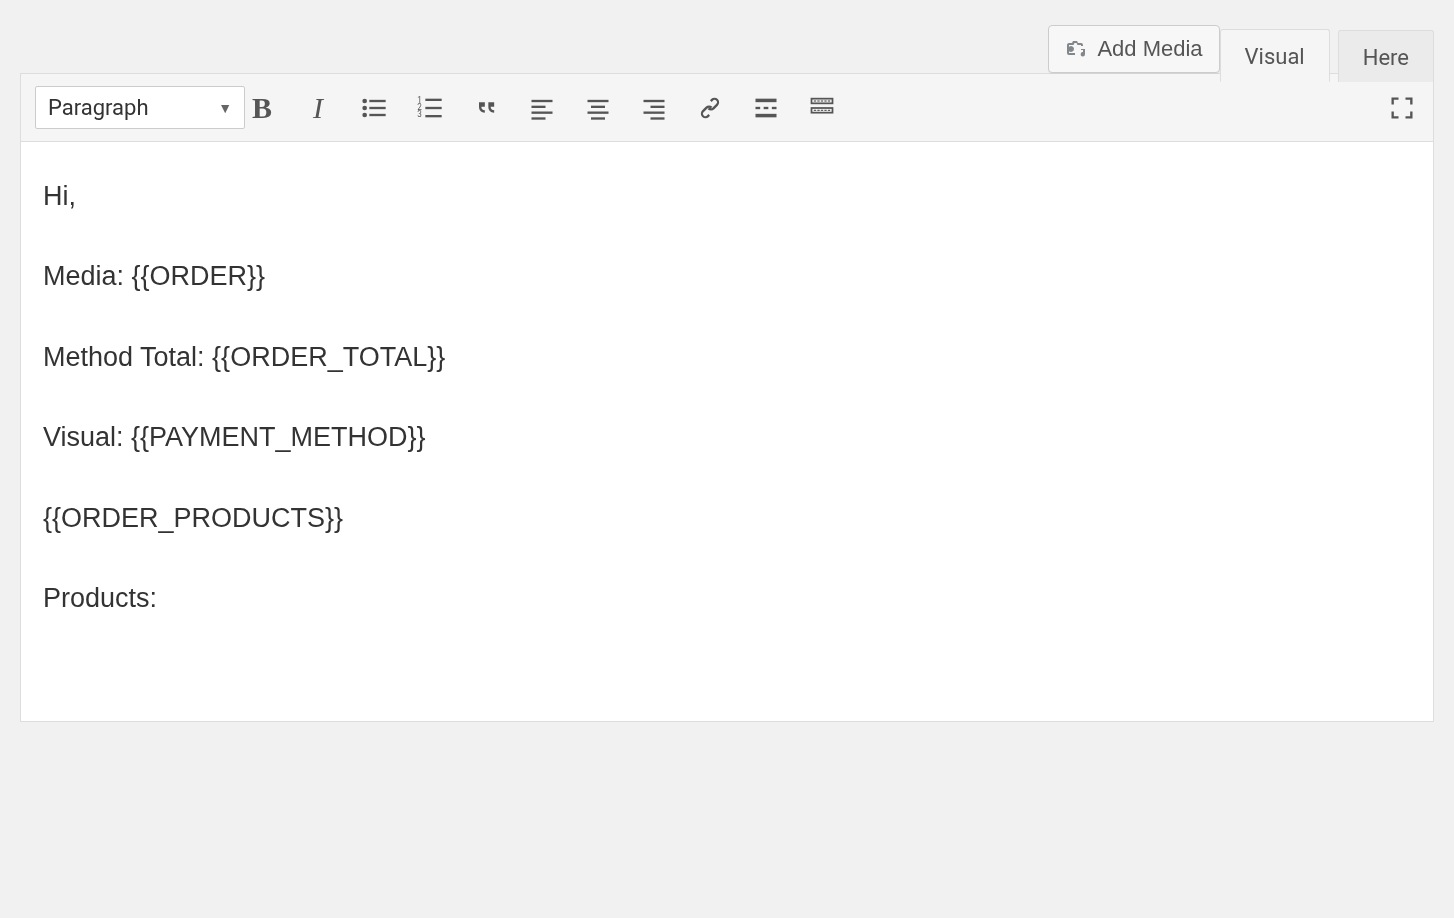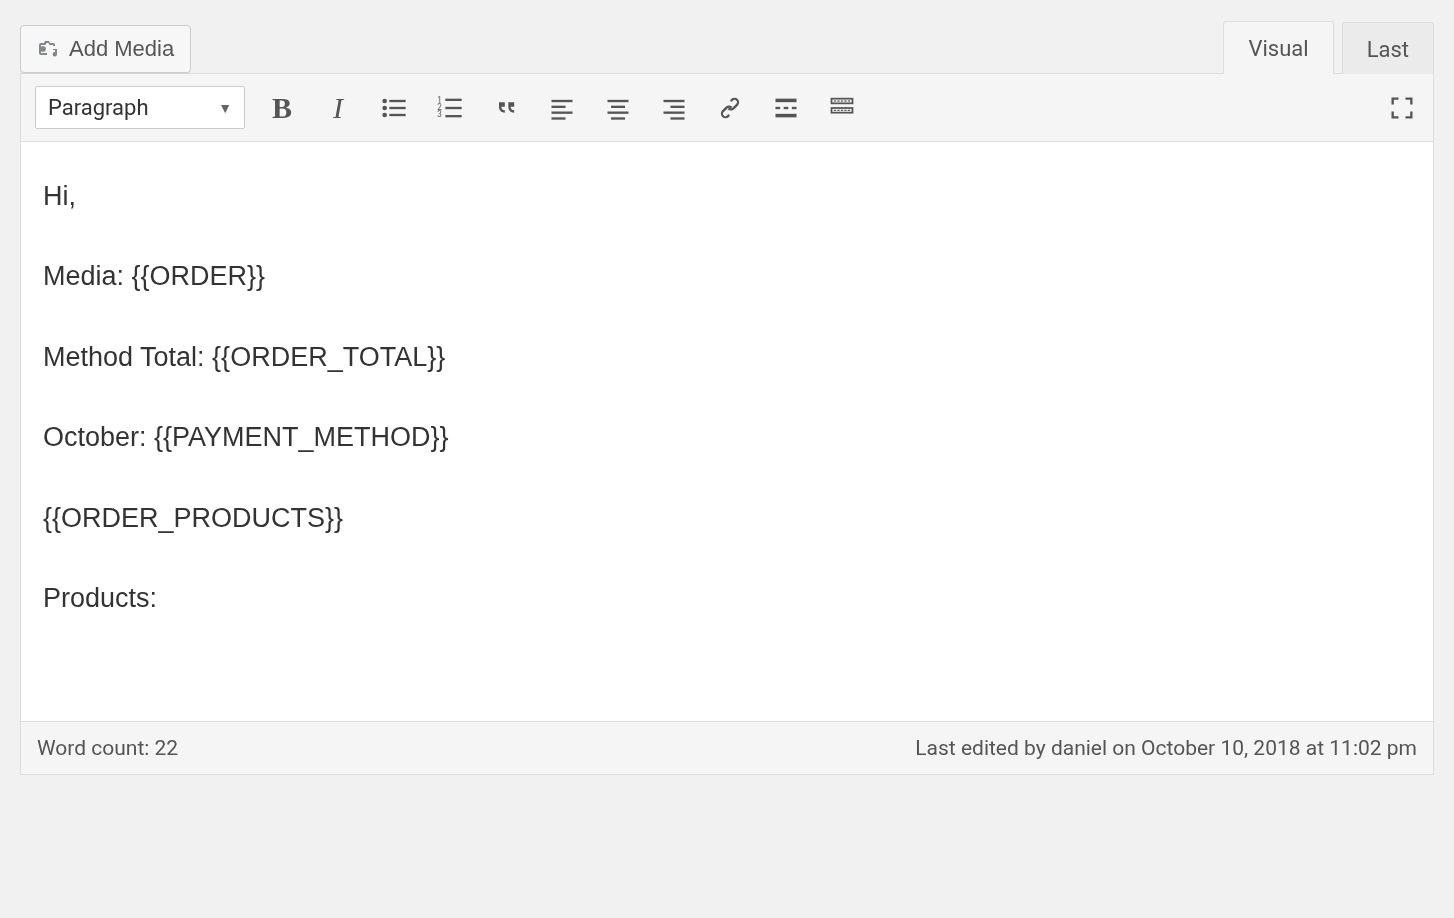--- a/index.html
+++ b/index.html
@@ -12,21 +12,21 @@
     width: 1454px;
     height: 918px;
     overflow: hidden;
   }
   .wrap {
     padding: 20px;
   }
   .top-row {
     display: flex;
     align-items: flex-end;
-    justify-content: space-between;
+    justify-content: flex-end;
     margin-bottom: 0;
   }
   .add-media-btn {
     display: inline-flex;
     align-items: center;
     gap: 8px;
     background: #f7f7f7;
     border: 1px solid #ccc;
     border-radius: 4px;
     padding: 10px 16px;
@@ -45,36 +45,35 @@
     border: 1px solid #ddd;
     border-bottom: none;
     background: #ebebeb;
     color: #555;
     font-size: 22px;
     padding: 14px 24px 12px;
     border-top-left-radius: 3px;
     border-top-right-radius: 3px;
     cursor: pointer;
     position: relative;
-    top: 1px;
+    top: 9px;
   }
   .tab.active {
     background: #f5f5f5;
     color: #555;
     border-color: #ddd;
     border-bottom: 1px solid #f5f5f5;
   }
   .editor-box {
     border: 1px solid #ddd;
     background: #fff;
   }
   .toolbar {
     display: flex;
     align-items: center;
-    gap: 20px;
     background: #f5f5f5;
     border-bottom: 1px solid #ddd;
     padding: 12px 14px;
   }
   .format-select {
     display: inline-flex;
     align-items: center;
     justify-content: space-between;
     background: #fff;
     border: 1px solid #ccc;
@@ -123,21 +122,21 @@
 <div class="wrap">
   <div class="top-row">
     <button class="add-media-btn">
       <svg viewBox="0 0 24 24">
           <path d="M4 6h3l1-2h4l1 2h3a2 2 0 0 1 2 2v1h-2V8h-3.5l-1-2h-2l-1 2H4v8h6v2H4a2 2 0 0 1-2-2V8a2 2 0 0 1 2-2zm5 6a3 3 0 1 1 0-0.01zM20 12v5.3a2.2 2.2 0 1 1-2-2.2V13h-2v-1h4z"></path>
         </svg>
       <span>Add Media</span>
     </button>
     <div class="tabs">
       <div class="tab active">Visual</div>
-      <div class="tab">Last</div>
+      <div class="tab">Here</div>
     </div>
   </div>
 
   <div class="editor-box">
     <div class="toolbar">
       <div class="format-select">
         <span>Paragraph</span>
         <span class="chev">▼</span>
       </div>
       <div class="tb-group">
@@ -232,23 +231,19 @@
               <path d="M3 3h6v2H5v4H3V3zm18 0v6h-2V5h-4V3h6zM3 21v-6h2v4h4v2H3zm18 0h-6v-2h4v-4h2v6z"></path>
             </svg>
         </span>
       </div>
     </div>
 
     <div class="content-area" contenteditable="true" style="">
       <p>Hi,</p>
       <p>Media: {{ORDER}}</p>
       <p>Method Total: {{ORDER_TOTAL}}</p>
-      <p>October: {{PAYMENT_METHOD}}</p>
+      <p>Visual: {{PAYMENT_METHOD}}</p>
       <p>{{ORDER_PRODUCTS}}</p>
       <p>Products:</p>
     </div>
 
-    <div class="status-bar">
-      <span>Word count: 22</span>
-      <span>Last edited by daniel on October 10, 2018 at 11:02 pm</span>
-    </div>
   </div>
 </div>
 
 </body></html>

